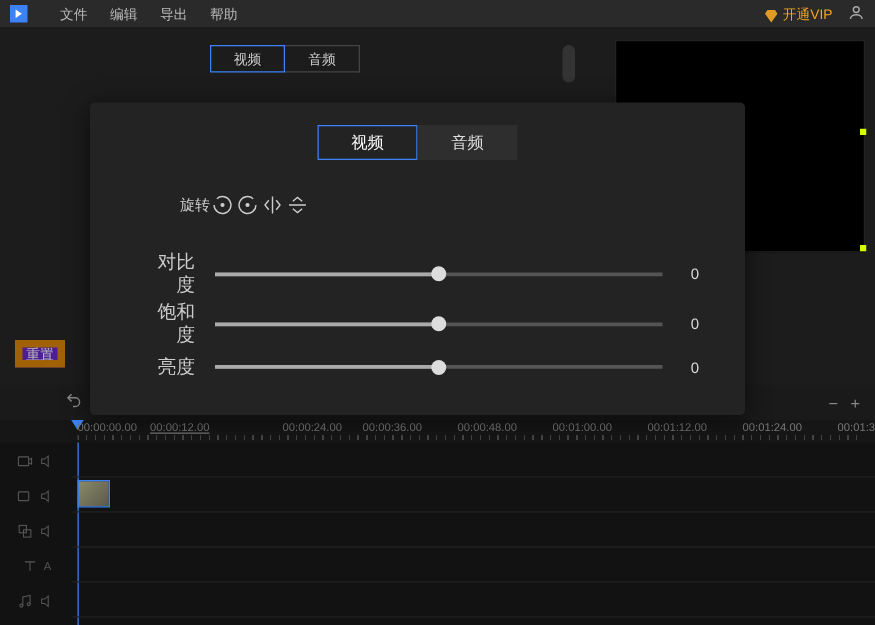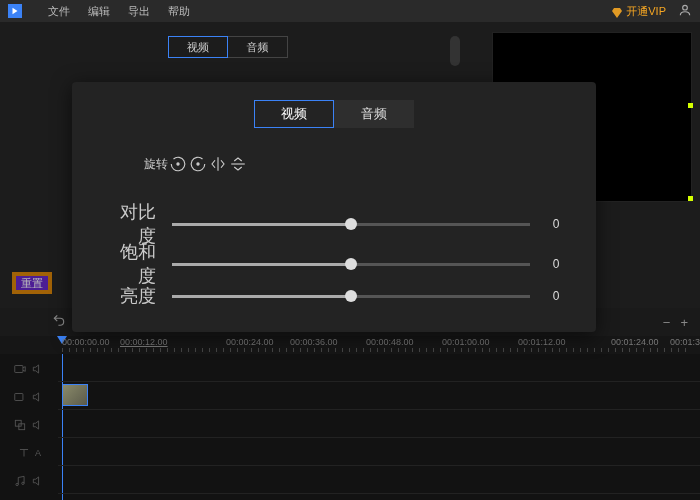--- a/index.html
+++ b/index.html
@@ -24,39 +24,39 @@
 
 .scroll-outer { position: absolute; top: 14px; right: 240px; width: 10px; height: 30px; background: #333; border-radius: 5px; }
 
 .preview { position: absolute; top: 10px; right: 8px; width: 200px; height: 170px; background: #000; border: 1px solid #222; }
 .preview .mark { position: absolute; width: 5px; height: 5px; background: #d4ff00; }
 .preview .mark.tl { top: 70px; left: -2px; }
 .preview .mark.tr { top: 70px; right: -2px; }
 .preview .mark.bl { bottom: 0; left: -2px; }
 .preview .mark.br { bottom: 0; right: -2px; }
 
-.reset-btn { position: absolute; top: 250px; left: 12px; width: 40px; height: 22px; background: #4c1d95; border: 4px solid #a16207; color: #bbb; font-size: 11px; display: flex; align-items: center; justify-content: center; cursor: pointer; }
+.reset-btn { position: absolute; top: 250px; left: 12px; width: 40px; height: 22px; background: #4c1d95; border: 6px solid #a16207; color: #bbb; font-size: 11px; display: flex; align-items: center; justify-content: center; cursor: pointer; }
 
 .panel { position: absolute; top: 60px; left: 72px; width: 524px; height: 250px; background: #232323; border-radius: 4px; box-shadow: 0 4px 20px rgba(0,0,0,.6); z-index: 10; }
 
 .tabs-inner { position: absolute; top: 18px; left: 50%; transform: translateX(-50%); display: flex; }
 .tabs-inner .tab { width: 80px; height: 28px; display: flex; align-items: center; justify-content: center; font-size: 13px; color: #ddd; cursor: pointer; }
 .tabs-inner .tab.active { border: 1px solid #3b82f6; color: #fff; }
 .tabs-inner .tab:not(.active) { background: #2e2e2e; }
 
 .rotate-row { position: absolute; top: 72px; left: 72px; display: flex; align-items: center; }
 .rotate-row .label { font-size: 12px; color: #ccc; }
 .rotate-row .icon-btn { width: 20px; height: 20px; display: flex; align-items: center; justify-content: center; color: #ccc; cursor: pointer; }
 .rotate-row .icon-btn svg { width: 18px; height: 18px; }
 
 .slider-row { position: absolute; left: 42px; right: 30px; display: flex; align-items: center; gap: 16px; }
 .slider-row.r1 { top: 118px; }
 .slider-row.r2 { top: 158px; }
 .slider-row.r3 { top: 202px; }
-.slider-row .label { width: 42px; text-align: right; font-size: 18px; color: #ccc; }
+.slider-row .label { width: 42px; text-align: right; font-size: 15px; color: #ccc; }
 .slider-row .track { flex: 1; height: 3px; background: #555; position: relative; cursor: pointer; }
 .slider-row .track .fill { position: absolute; left: 0; top: 0; bottom: 0; width: 50%; background: #aaa; }
 .slider-row .track .thumb { position: absolute; left: 50%; top: 50%; width: 12px; height: 12px; background: #ddd; border-radius: 50%; transform: translate(-50%, -50%); }
 .slider-row .value { width: 20px; text-align: center; font-size: 12px; color: #ddd; }
 
 .toolbar-row { position: absolute; top: 286px; left: 0; right: 0; height: 28px; background: #1a1a1a; display: flex; align-items: center; padding: 0 12px; }
 .toolbar-row .undo { color: #888; cursor: pointer; }
 .toolbar-row .undo svg { width: 14px; height: 14px; }
 .toolbar-row .spacer { flex: 1; }
 .toolbar-row .zoom { display: flex; gap: 10px; color: #888; font-size: 13px; }
@@ -201,21 +201,21 @@
   <div class="timeline-ruler">
     <div class="playhead"></div>
     <div class="ticks-line"></div>
   <span class="tick" style="left: 62px; top: 1px;">00:00:00.00</span>
       <span class="tick" style="left: 120px; top: 1px; text-decoration: underline;">00:00:12.00</span>
       <span class="tick" style="left: 226px; top: 1px;">00:00:24.00</span>
       <span class="tick" style="left: 290px; top: 1px;">00:00:36.00</span>
       <span class="tick" style="left: 366px; top: 1px;">00:00:48.00</span>
       <span class="tick" style="left: 442px; top: 1px;">00:01:00.00</span>
       <span class="tick" style="left: 518px; top: 1px;">00:01:12.00</span>
-      <span class="tick" style="left: 594px; top: 1px; margin-left: 17px;">00:01:24.00</span>
+      <span class="tick" style="left: 594px; top: 1px;">00:01:24.00</span>
       <span class="tick" style="left: 670px; top: 1px;">00:01:36.00</span>
     </div>
 
   <div class="tracks">
     <div class="vline"></div>
     <div class="track-head" style="top:2px">
       <svg viewBox="0 0 24 24" fill="none" stroke="#555" stroke-width="1.5">
           <rect x="3" y="6" width="14" height="12" rx="1"></rect>
           <path d="M17 10l4-2v8l-4-2"></path>
         </svg>

